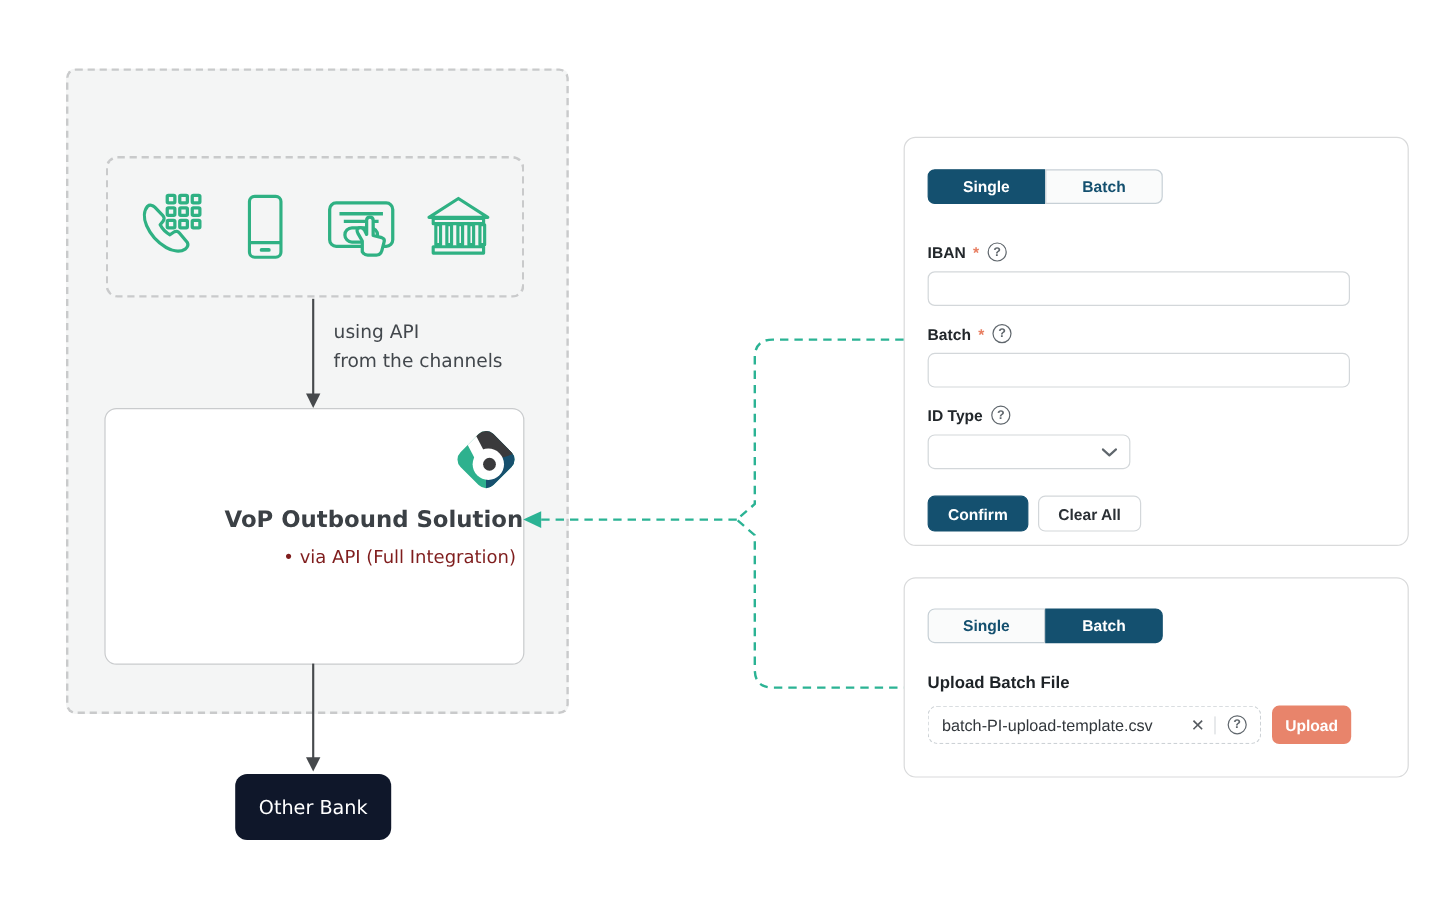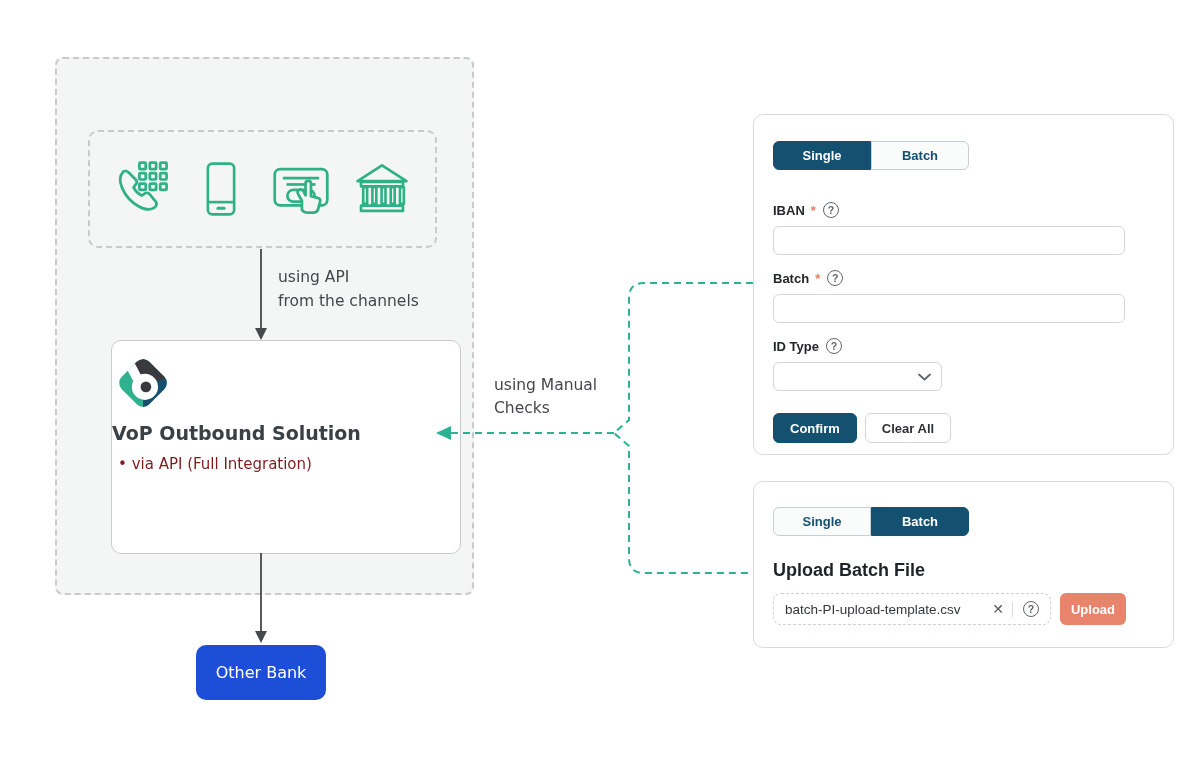--- a/index.html
+++ b/index.html
@@ -15,34 +15,34 @@
   .outer-box{ position:absolute; left:55px; top:57px; width:419px; height:538px;
               background:#f4f5f5; border:2px dashed #c9cacb; border-radius:8px; z-index:1; }
   .bank-title{ position:absolute; left:0; right:0; top:36px; text-align:center;
                font-size:19px; font-weight:700; color:#3c4146; letter-spacing:.2px; }
   .channels-box{ position:absolute; left:31px; top:71px; width:349px; height:118px;
                  border:2px dashed #c9cacb; border-radius:10px;
                  display:flex; align-items:center; justify-content:space-around; padding:0 14px; }
   .ch-icon{ display:block; }
 
   .vop-box{ position:absolute; left:30px; top:281px; width:350px; height:214px;
-            background:#fff; border:1.5px solid #c9cbcd; border-radius:10px; text-align:left;margin-left:24px; }
+            background:#fff; border:1.5px solid #c9cbcd; border-radius:10px; text-align:right; }
   .vop-logo{ margin-top:11px; }
   .vop-title{ font-size:19px; font-weight:700; color:#3b4045; margin-top:4px; }
   .vop-bullets{ list-style:none; margin:9px auto 0; width:336px;
                 font-size:15px; line-height:1.47; color:#7f1d1d; }
   .vop-bullets li::before{ content:"•  "; }
 
   .api-label{ position:absolute; left:278px; top:265px; font-size:15.5px; line-height:1.55;
               color:#42474c; z-index:2; }
   .manual-label{ position:absolute; left:494px; top:374px; font-size:15.5px; line-height:1.5;
                  color:#42474c; z-index:2; }
 
   .other-bank{ position:absolute; left:196px; top:645px; width:130px; height:55px;
-               background:#1d4ed8; border:none; border-radius:10px; color:#fff;
+               background:#0f172a; border:none; border-radius:10px; color:#fff;
                font-family:"DejaVu Sans", sans-serif; font-size:16px; font-weight:500;
                display:flex; align-items:center; justify-content:center; z-index:2; }
 
   
   .panel{ position:absolute; left:753px; width:421px; background:#fff;
           border:1px solid #d9dadb; border-radius:10px; padding:26px 19px 0; z-index:2; }
   .panel-top{ top:114px; height:341px; }
   .panel-bottom{ top:481px; height:167px; padding-top:25px; }
 
   .tabs{ display:flex; width:196px; }
@@ -71,21 +71,21 @@
                border-radius:6px; background:#fff; display:flex; align-items:center;
                justify-content:flex-end; padding:0 10px; cursor:pointer; }
   .col .text-input{ width:169px; }
 
   .actions{ display:flex; gap:8px; margin-top:22px; }
   .btn{ height:30px; border-radius:6px; font-size:13px; font-weight:700; cursor:pointer;
         font-family:"Liberation Sans", sans-serif; padding:0 16px; }
   .btn-primary{ background:#14506f; color:#fff; border:1px solid #14506f; }
   .btn-ghost{ background:#fff; color:#2b3035; border:1px solid #d3d7da; }
 
-  .upload-heading{ margin-top:24px; font-size:18px; font-weight:700; color:#1e2327; }
+  .upload-heading{ margin-top:24px; font-size:14px; font-weight:700; color:#1e2327; }
   .file-row{ display:flex; align-items:center; gap:9px; margin-top:12px; }
   .file-box{ width:278px; height:32px; border:1.5px dashed #cdd2d6; border-radius:8px;
              display:flex; align-items:center; padding:0 11px; gap:8px; background:#fff; }
   .file-name{ flex:1; font-size:13.5px; color:#32373c; white-space:nowrap; overflow:hidden; }
   .x-icon{ font-size:14px; color:#565b60; cursor:pointer; line-height:1; }
   .v-sep{ width:1px; height:15px; background:#d8dbde; }
   .btn-upload{ height:32px; width:66px; background:#e8846b; color:#fff; border:none;
                border-radius:6px; font-size:13px; font-weight:700; cursor:pointer; }
 </style>
 </head>
@@ -176,24 +176,20 @@
         <li>via API (Full Integration)</li>
       </ul>
     </div>
   </section>
 
   <div class="api-label diagram-font">
     <div>using API</div>
     <div>from the channels</div>
   </div>
 
-  <div class="manual-label diagram-font">
-    <div>using Manual</div>
-    <div>Checks</div>
-  </div>
 
   <div class="other-bank">Other Bank</div>
 
   <section class="panel panel-top">
     <div class="tabs">
       <div class="tab active left">Single</div>
       <div class="tab inactive right">Batch</div>
     </div>
 
     <div class="field-label mt20">

